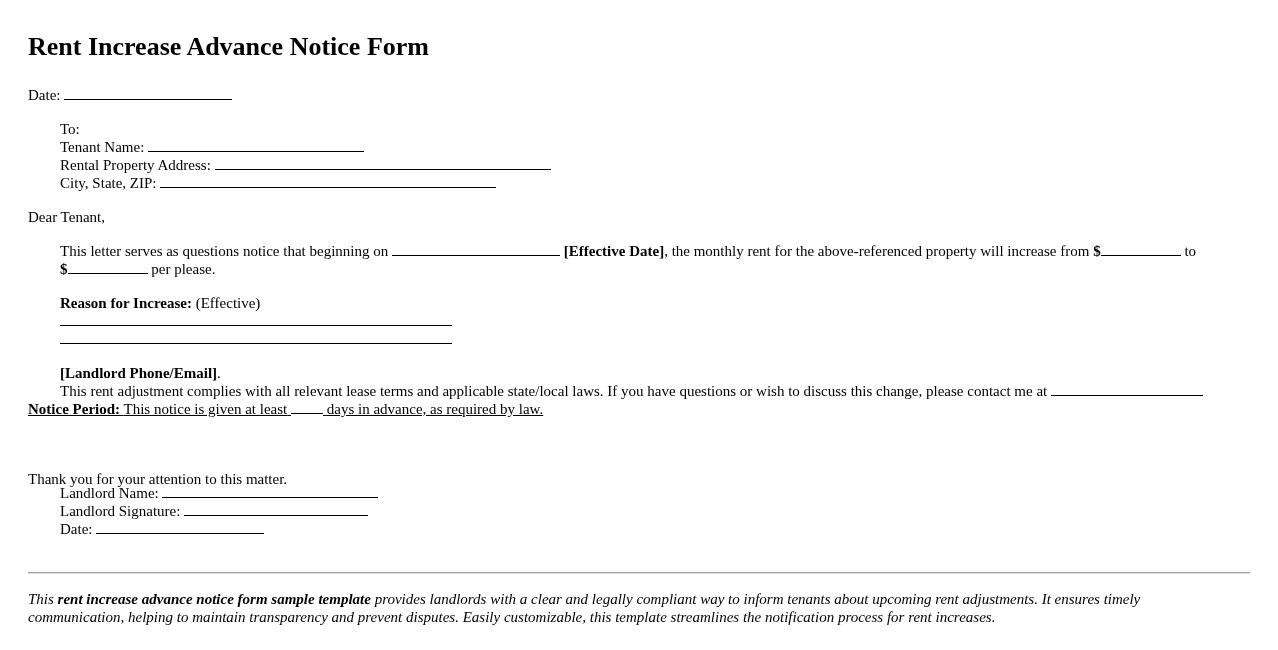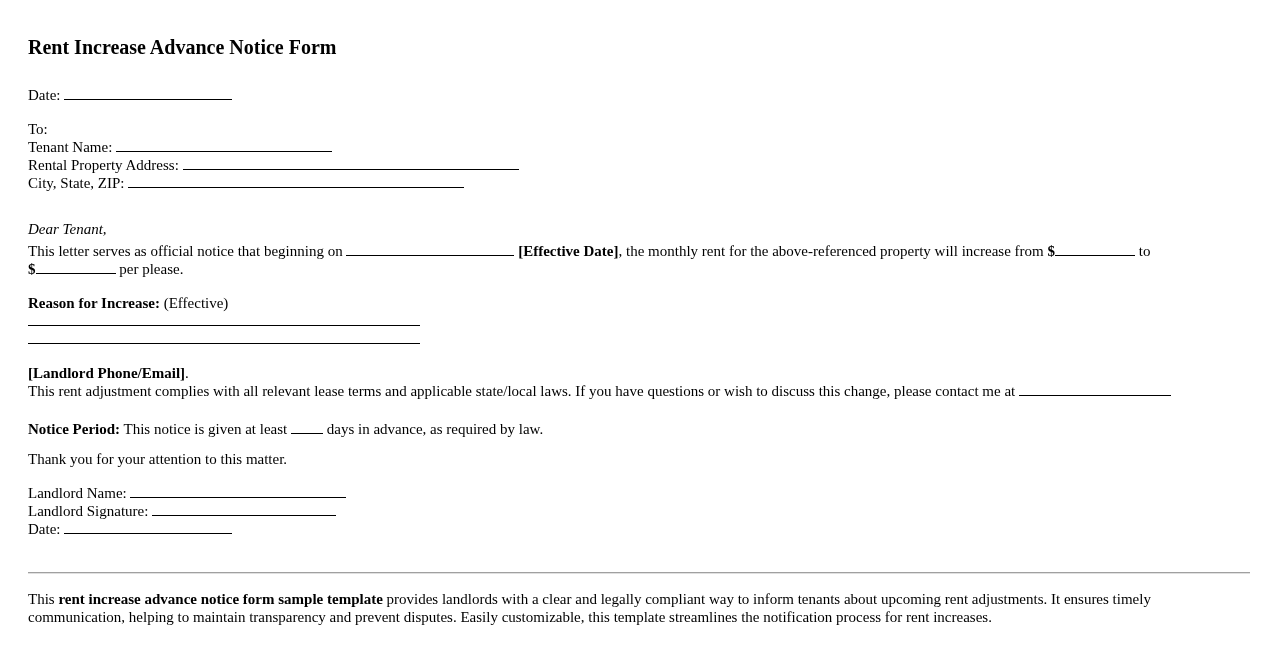--- a/index.html
+++ b/index.html
@@ -4,29 +4,29 @@
   <style>
     html, body { margin: 0; padding: 0; background: #ffffff; }
     body {
       width: 1278px; height: 650px; overflow: hidden;
       font-family: "Liberation Serif", "DejaVu Serif", serif;
       color: #000; font-size: 15px; line-height: 18px;
     }
     .page { position: relative; padding: 0 28px; }
     h1 {
       margin: 0; position: absolute; top: 30px; left: 28px;
-      font-size: 20px; line-height: 34px; font-weight: bold;
+      font-size: 26px; line-height: 34px; font-weight: bold;
     }
     .blk { position: absolute; left: 28px; right: 28px; }
     p { margin: 0; }
-    .line { display: block; white-space: nowrap; }
+    .line { display: block; white-space: nowrap; margin-left: 32px; }
     b { font-weight: bold; }
     .blank { display: inline-block; border-bottom: 1px solid #000; height: 13px; vertical-align: baseline; }
     .hr { position: absolute; left: 28px; width: 1222px; top: 572px; height: 0; border-top: 1px solid #a0a0a0; border-bottom: 1px solid #e0e0e0; }
-    .note { }
+    .note { font-style: italic; }
   </style>
 </head>
 <body>
 
 <div class="page">
   <h1>Rent Increase Advance Notice Form</h1>
 
   <div class="blk" style="top:86px;">
     <span>Date:</span>
     <span class="blank" style="width:168px;"></span>
@@ -41,25 +41,25 @@
     <span class="line">
       <span>Rental Property Address:</span>
       <span class="blank" style="width:336px;"></span>
     </span>
     <span class="line">
       <span>City, State, ZIP:</span>
       <span class="blank" style="width:336px;"></span>
     </span>
   </div>
 
-  <p class="blk" style="top:220px;font-style:italic;">Dear Tenant,</p>
+  <p class="blk" style="top:208px;">Dear Tenant,</p>
 
   <div class="blk" style="top:242px;">
     <span class="line">
-      <span>This letter serves as official notice that beginning on</span>
+      <span>This letter serves as questions notice that beginning on</span>
       <span class="blank" style="width:168px;"></span>
       <b>[Effective Date]</b><span>, the monthly rent for the above-referenced property will increase from</span>
       <b>$</b><span class="blank" style="width:80px;"></span>
       <span>to</span>
     </span>
     <span class="line">
       <b>$</b><span class="blank" style="width:80px;"></span>
       <span>per please.</span>
     </span>
   </div>
@@ -76,28 +76,28 @@
   <div class="blk" style="top:364px;">
     <span class="line">
       <b>[Landlord Phone/Email]</b><span>.</span>
     </span>
     <span class="line">
       <span>This rent adjustment complies with all relevant lease terms and applicable state/local laws. If you have questions or wish to discuss this change, please contact me at</span>
       <span class="blank" style="width:152px;"></span>
     </span>
   </div>
 
-  <div class="blk" style="top:420px;">
+  <div class="blk" style="top:400px;text-decoration:underline;">
     <b>Notice Period:</b>
     <span>This notice is given at least</span>
     <span class="blank" style="width:32px;"></span>
     <span>days in advance, as required by law.</span>
   </div>
 
-  <p class="blk" style="top:450px;">Thank you for your attention to this matter.</p>
+  <p class="blk" style="top:470px;">Thank you for your attention to this matter.</p>
 
   <div class="blk" style="top:484px;">
     <span class="line">
       <span>Landlord Name:</span>
       <span class="blank" style="width:216px;"></span>
     </span>
     <span class="line">
       <span>Landlord Signature:</span>
       <span class="blank" style="width:184px;"></span>
     </span>

